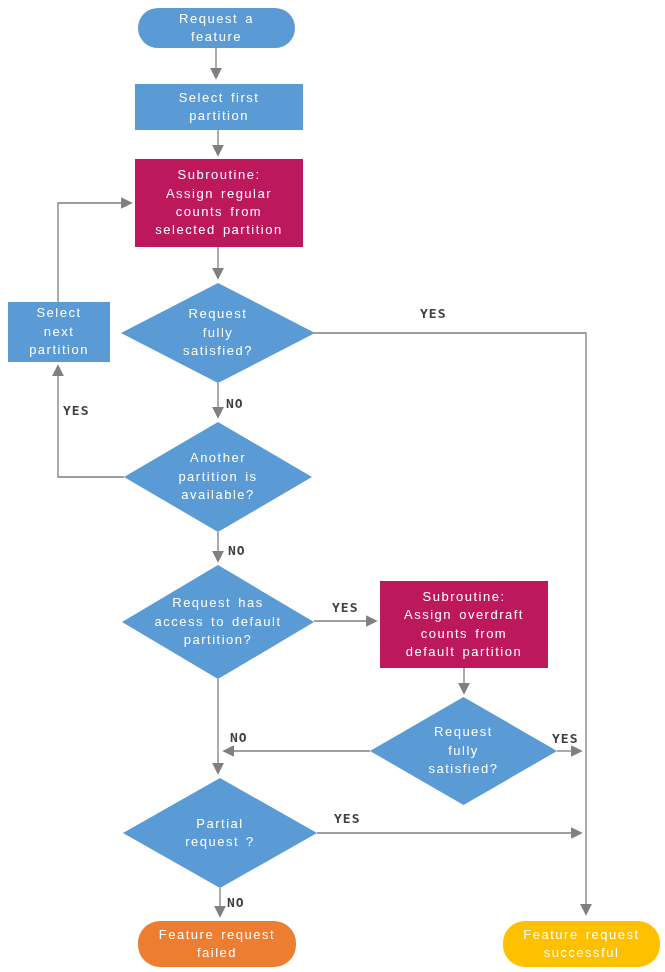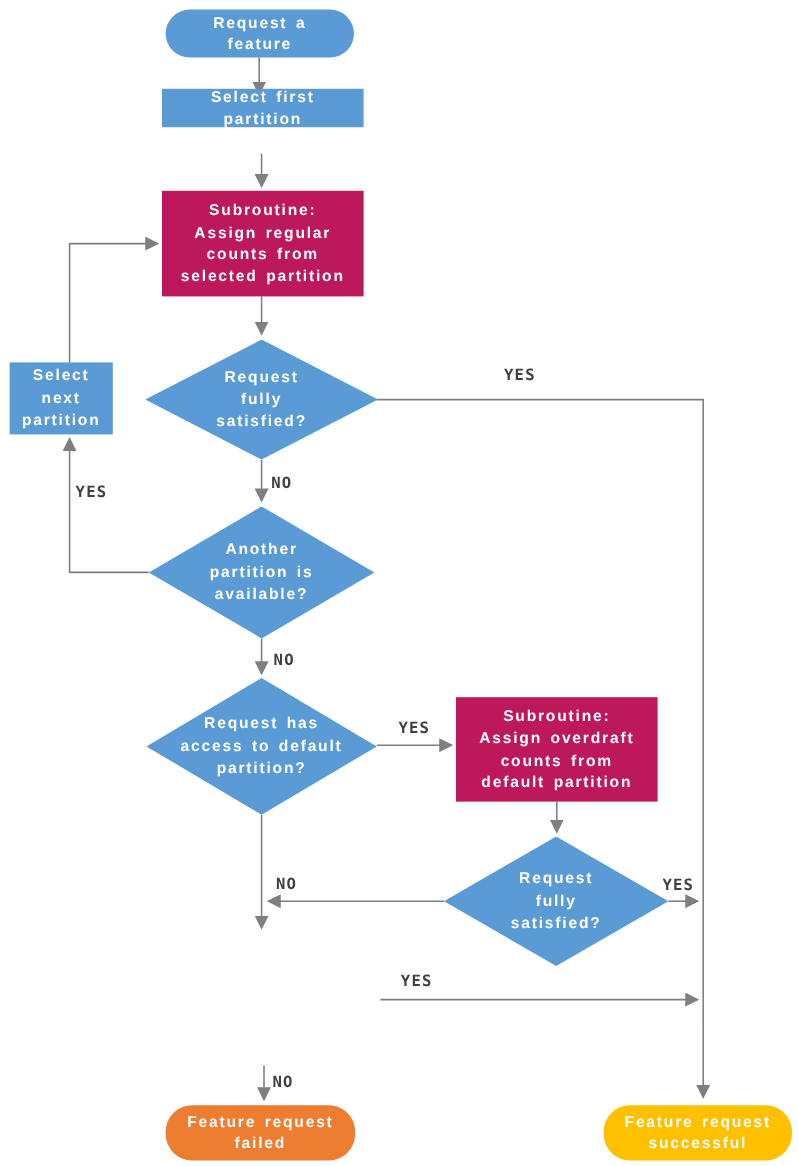--- a/index.html
+++ b/index.html
@@ -1,20 +1,20 @@
 <!DOCTYPE html>
 <html><head>
 <meta charset="utf-8">
 <style>
   html,body{margin:0;padding:0;background:#ffffff;}
   #canvas{position:relative;width:665px;height:972px;background:#ffffff;overflow:hidden;
           font-family:"Liberation Sans",sans-serif;}
   #edges{position:absolute;left:0;top:0;width:665px;height:972px;z-index:1;}
   .node{position:absolute;z-index:2;display:flex;align-items:center;justify-content:center;
-        text-align:center;color:#ffffff;font-weight:bold;font-size:13px;
+        text-align:center;color:#ffffff;font-weight:normal;font-size:13px;
         letter-spacing:1.5px;word-spacing:2px;line-height:1.42;white-space:pre-line;}
   .blue{background:#5B9BD5;}
   .green{background:#be185d;}
   .orange{background:#ED7D31;}
   .yellow{background:#FFC000;}
   .pill{border-radius:22px;}
   .diamond{clip-path:polygon(50% 0,100% 50%,50% 100%,0 50%);}
   .edge-label{position:absolute;z-index:3;font-family:"DejaVu Sans Mono",monospace;
               font-size:13px;font-weight:bold;color:#3f3f3f;letter-spacing:1px;}
 </style>
@@ -44,53 +44,55 @@
       <path d="M370,751 L224,751" marker-end="url(#arrow)"></path>
       <path d="M557,751 L581,751" marker-end="url(#arrow)"></path>
       <path d="M317,833 L581,833" marker-end="url(#arrow)"></path>
       <path d="M220,888 L220,916" marker-end="url(#arrow)"></path>
     </g>
   </svg>
 
   <div class="node blue pill" style="left:138px;top:8px;width:157px;height:40px">Request a
 feature</div>
 
-  <div class="node blue" style="left:135px;top:74px;width:168px;height:32px">Select first
+  <div class="node blue" style="left:135px;top:84px;width:168px;height:46px">Select first
 partition</div>
 
   <div class="node green" style="left:135px;top:159px;width:168px;height:88px">Subroutine:
 Assign regular
 counts from
 selected partition</div>
 
   <div class="node blue diamond" style="left:121px;top:283px;width:194px;height:100px">Request
 fully
 satisfied?</div>
 
-  <div class="node blue" style="left:8px;top:302px;width:86px;height:60px">Select
+  <div class="node blue" style="left:8px;top:302px;width:102px;height:60px">Select
 next
 partition</div>
 
   <div class="node blue diamond" style="left:124px;top:422px;width:188px;height:110px">Another
 partition is
 available?</div>
 
   <div class="node blue diamond" style="left:122px;top:565px;width:192px;height:114px">Request has
 access to default
 partition?</div>
 
   <div class="node green" style="left:380px;top:581px;width:168px;height:87px">Subroutine:
 Assign overdraft
 counts from
 default partition</div>
 
   <div class="node blue diamond" style="left:370px;top:697px;width:187px;height:108px">Request
 fully
 satisfied?</div>
 
+  <div class="node blue diamond" style="left:123px;top:778px;width:194px;height:110px">Partial
+request ?</div>
 
   <div class="node orange pill" style="left:138px;top:921px;width:158px;height:46px">Feature request
 failed</div>
 
   <div class="node yellow pill" style="left:503px;top:921px;width:157px;height:46px">Feature request
 successful</div>
 
   <div class="edge-label" style="left:420px;top:306px">YES</div>
   <div class="edge-label" style="left:226px;top:396px">NO</div>
   <div class="edge-label" style="left:63px;top:403px">YES</div>

